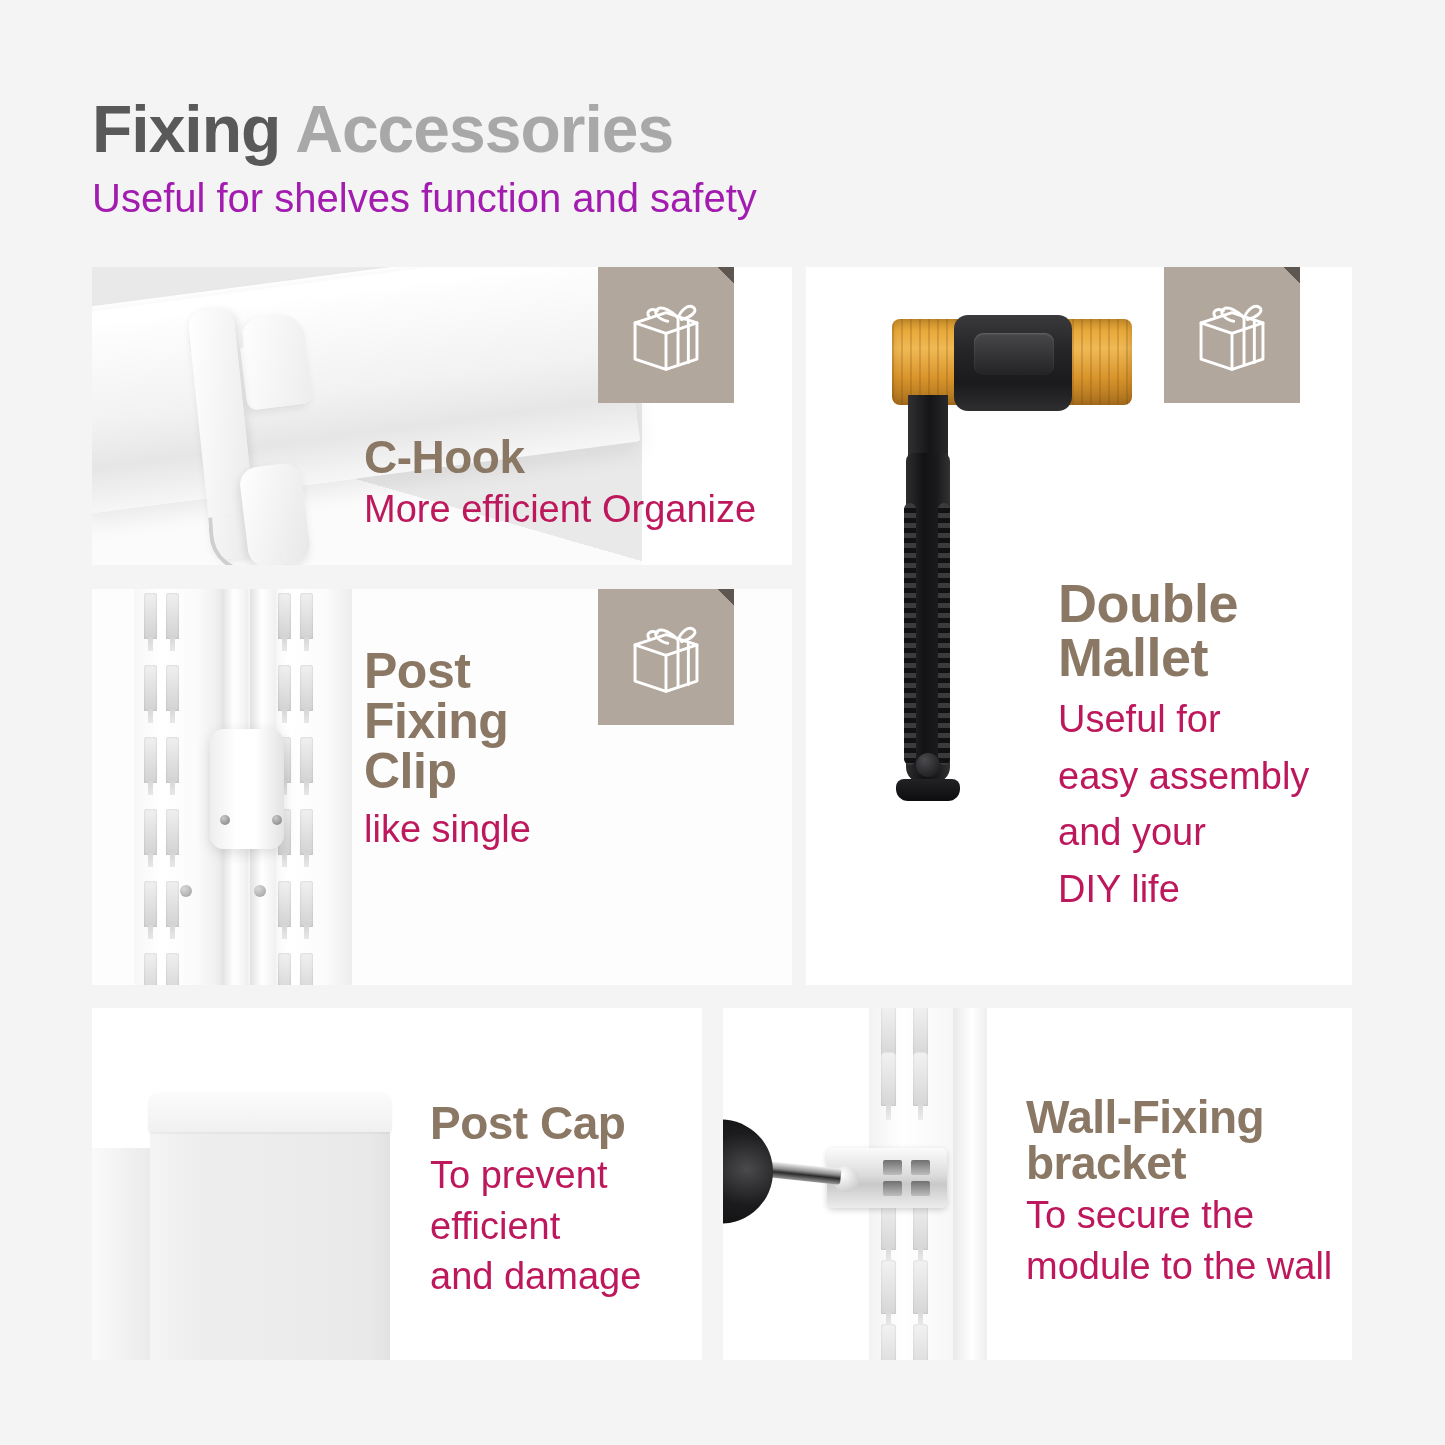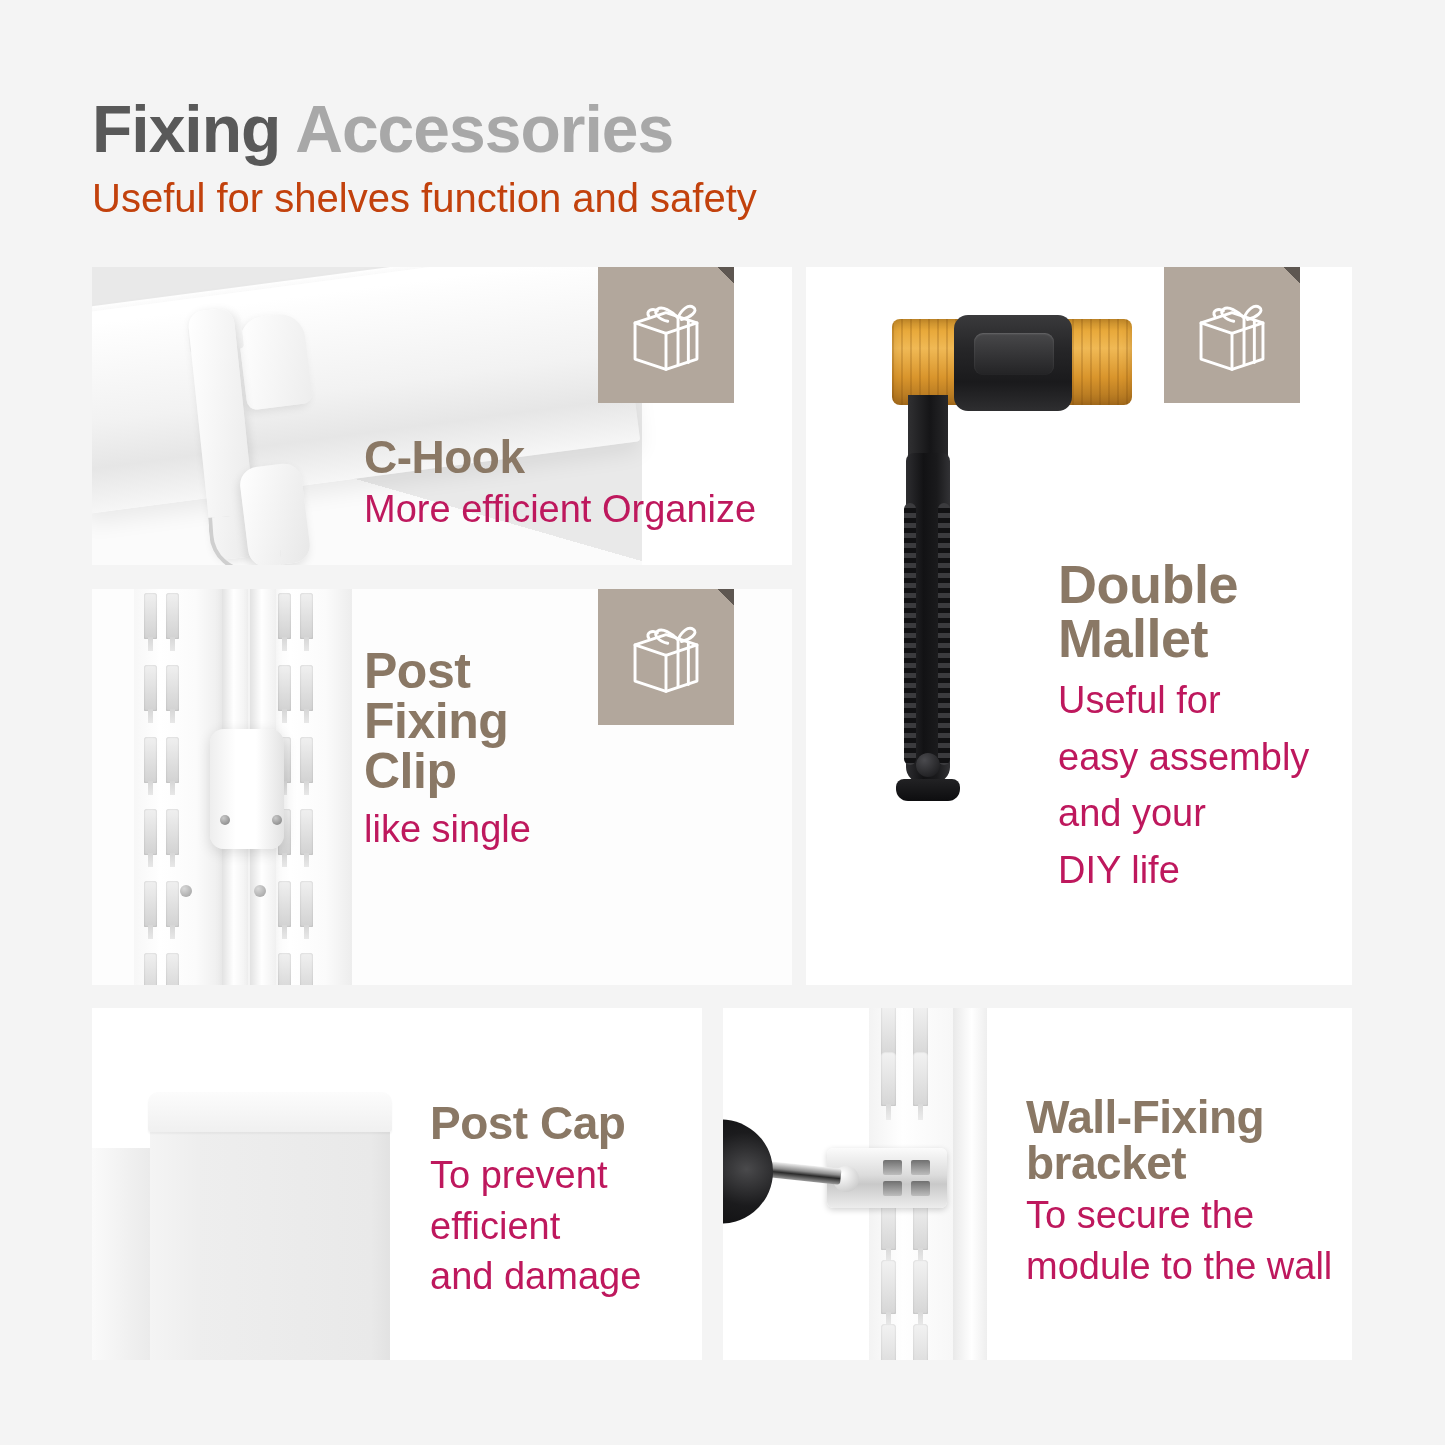--- a/index.html
+++ b/index.html
@@ -9,21 +9,21 @@
     font-family: "Liberation Sans", sans-serif;
     overflow: hidden;
   }
   .page { position: relative; width: 1445px; height: 1445px; background: #f4f4f4; }
 
   
   .header { position: absolute; left: 92px; top: 96px; }
   .title { font-size: 66px; font-weight: bold; letter-spacing: -1px; line-height: 1.0; white-space: nowrap; }
   .title .t-strong { color: #595959; }
   .title .t-soft   { color: #a8a8a8; }
-  .subtitle { margin-top: 14px; font-size: 40px; color: #c2410c; font-weight: normal; line-height: 1.1; white-space: nowrap; }
+  .subtitle { margin-top: 14px; font-size: 40px; color: #a21caf; font-weight: normal; line-height: 1.1; white-space: nowrap; }
 
   
   .card { position: absolute; background: #ffffff; overflow: hidden; }
   .card-photo { position: absolute; inset: 0; overflow: hidden; }
 
   
   .gift-badge { position: absolute; width: 136px; height: 136px; background: #b2a79c; }
   .gift-badge .fold {
     position: absolute; top: 0; right: 0; width: 17px; height: 17px;
     background: linear-gradient(to bottom left, #5e5751 0 50%, transparent 50% 100%);
@@ -45,21 +45,21 @@
   
   #card-clip { left: 92px; top: 589px; width: 700px; height: 396px; }
   #clip-badge { left: 506px; top: 0px; }
   #clip-text { left: 272px; top: 57px; }
   #clip-text .heading { font-size: 50px; }
   #clip-text .desc { font-size: 38px; margin-top: 12px; }
 
   
   #card-mallet { left: 806px; top: 267px; width: 546px; height: 718px; }
   #mallet-badge { left: 358px; top: 0px; }
-  #mallet-text { left: 252px; top: 290px; }
+  #mallet-text { left: 252px; top: 309px; }
   #mallet-text .heading { font-size: 54px; }
   #mallet-text .desc { font-size: 38px; margin-top: 14px; }
 
   
   #card-cap { left: 92px; top: 1008px; width: 610px; height: 352px; }
   #cap-text { left: 338px; top: 92px; }
   #cap-text .heading { font-size: 46px; }
   #cap-text .desc { font-size: 38px; margin-top: 8px; }
 
   

